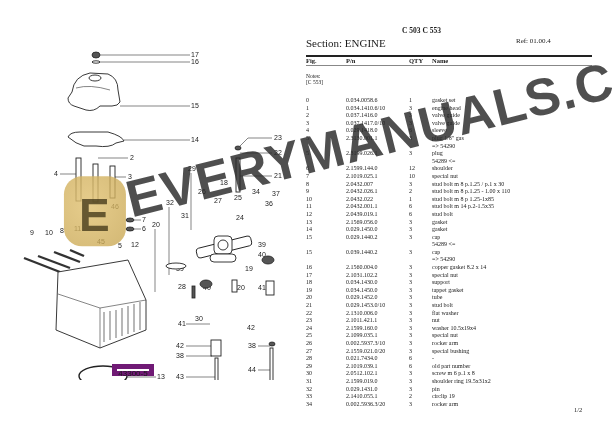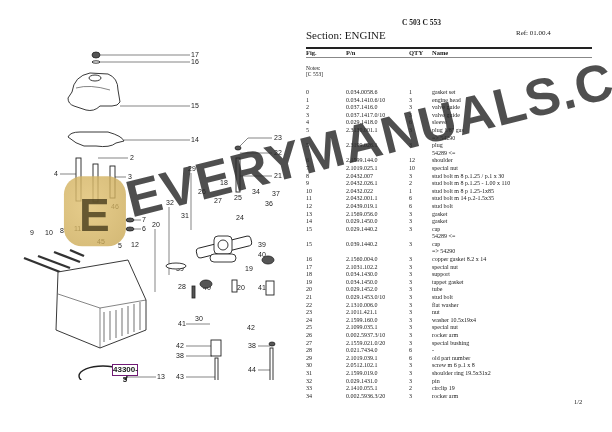--- a/index.html
+++ b/index.html
@@ -7,26 +7,26 @@
   body { position: relative; font-family: "Liberation Serif", serif; color: #1a1a1a; }
 
   
   #diagram { position: absolute; left: 0; top: 40px; width: 300px; height: 340px; }
   #diagram svg { width: 300px; height: 340px; display: block; }
   .callout { font-family: "Liberation Sans", sans-serif; font-size: 7px; fill: #222; }
   .ln { stroke: #333; stroke-width: 0.6; fill: none; }
   .part { stroke: #222; stroke-width: 0.9; fill: #fff; }
   .partd { stroke: #222; stroke-width: 0.8; fill: #555; }
 
-  #ref-box { position: absolute; left: 112px; top: 364px; width: 26px; height: 12px;
-             border: 1px solid #701a75; font-family: "Liberation Sans", sans-serif; font-size: 8px;
-             text-align: center; line-height: 10px; background: #fff; font-weight: bold; }
+  #ref-box { position: absolute; left: 112px; top: 364px; width: 42px; height: 12px;
+             border: 5px solid #701a75; font-family: "Liberation Sans", sans-serif; font-size: 8px;
+             text-align: center; line-height: 10px; background: #fff; }
 
   
-  #doc { position: absolute; left: 306px; top: 0; width: 300px; height: 328px; }
+  #doc { position: absolute; left: 306px; top: 8px; width: 300px; height: 328px; }
   .model-title { position: absolute; left: 96px; top: 18px; font-size: 7.5px; font-weight: bold; }
   .section { position: absolute; left: 0; top: 29px; font-size: 11px; }
   .ref { position: absolute; left: 210px; top: 29px; font-size: 7px; }
   .title { position: absolute; left: 0; top: 37px; font-size: 8.5px; font-weight: bold; letter-spacing: 0.2px; }
   .hdr-rule-top { position: absolute; left: 0; top: 47px; width: 286px; height: 1.6px; background: #222; }
   .hdr { position: absolute; left: 0; top: 48px; width: 286px; height: 9px; font-size: 6.5px; font-weight: bold; }
   .hdr span { position: absolute; top: 1px; }
   .hdr-rule-bot { position: absolute; left: 0; top: 57px; width: 286px; height: 1px; background: #888; }
   .notes-label { position: absolute; left: 0; top: 65px; font-size: 5.5px; }
   .notes-val { position: absolute; left: 0; top: 71px; font-size: 5.5px; }

